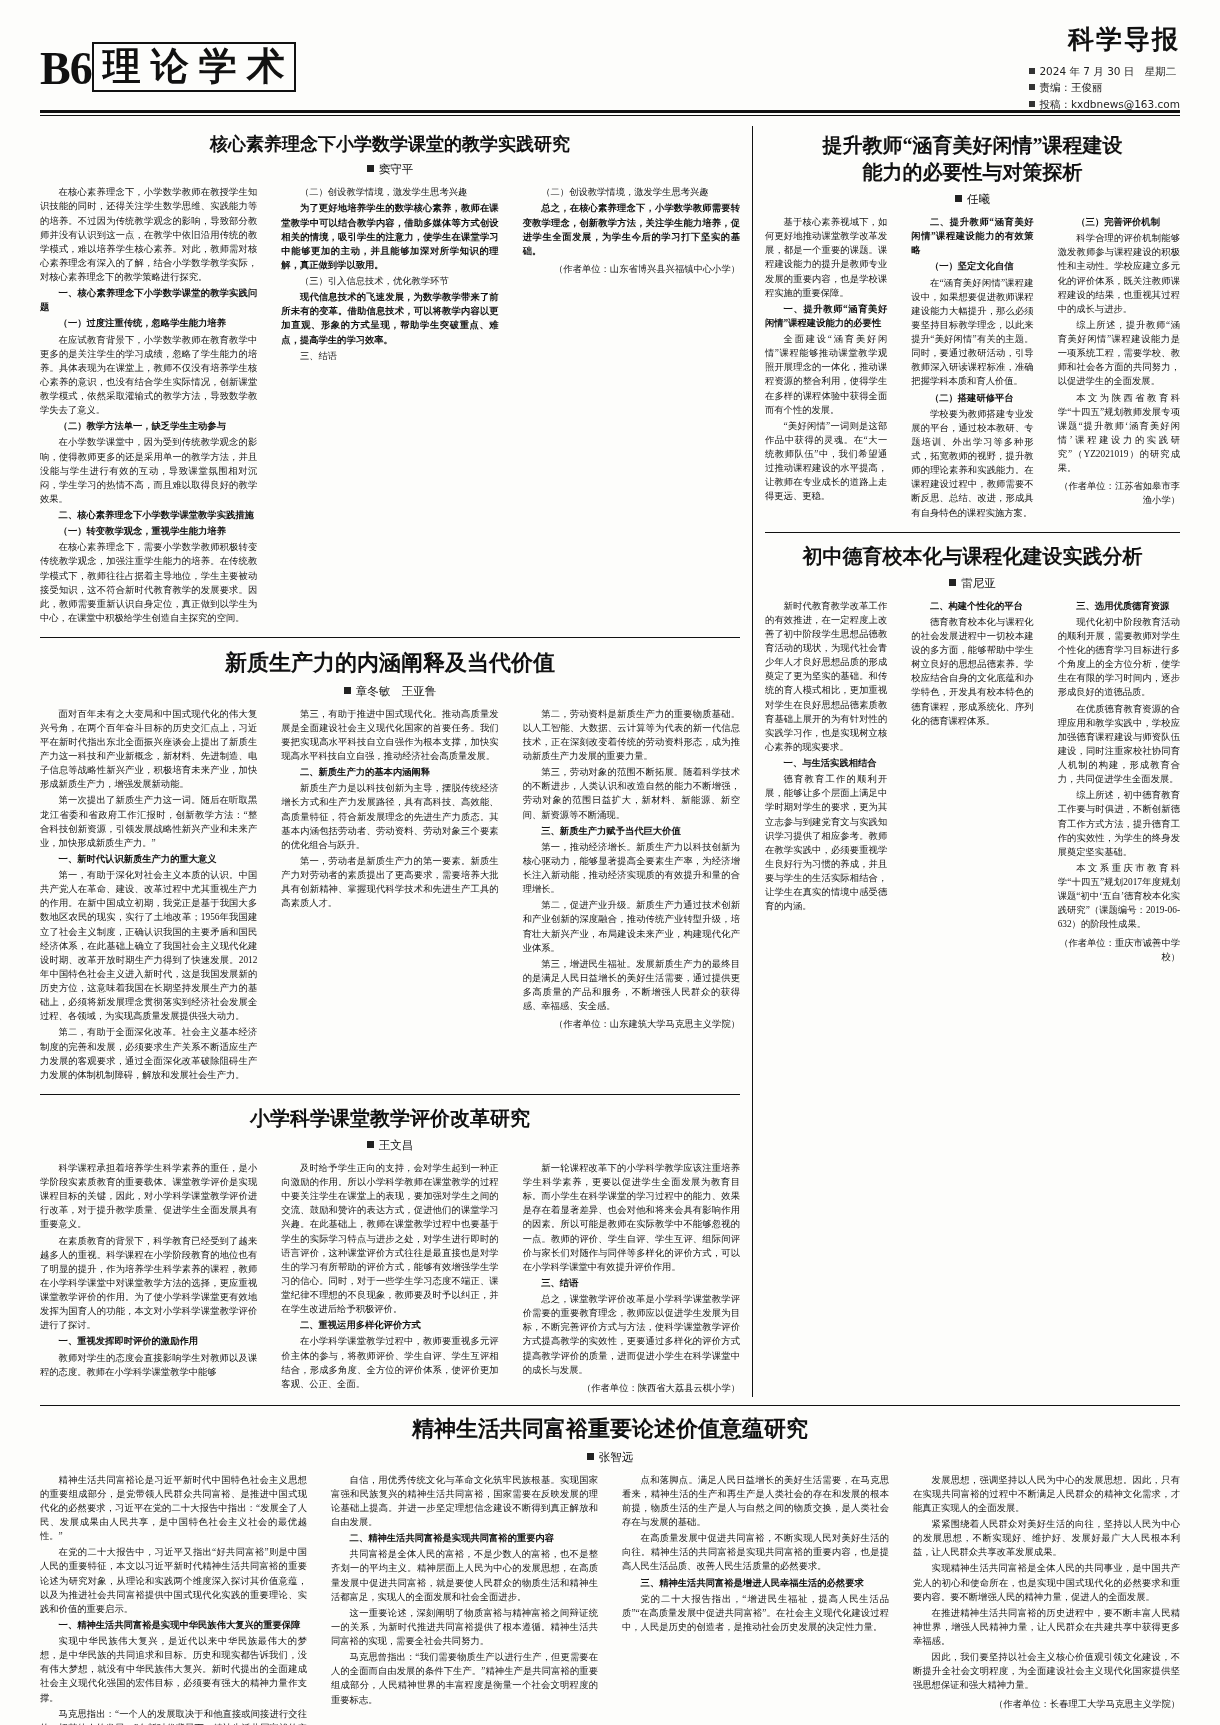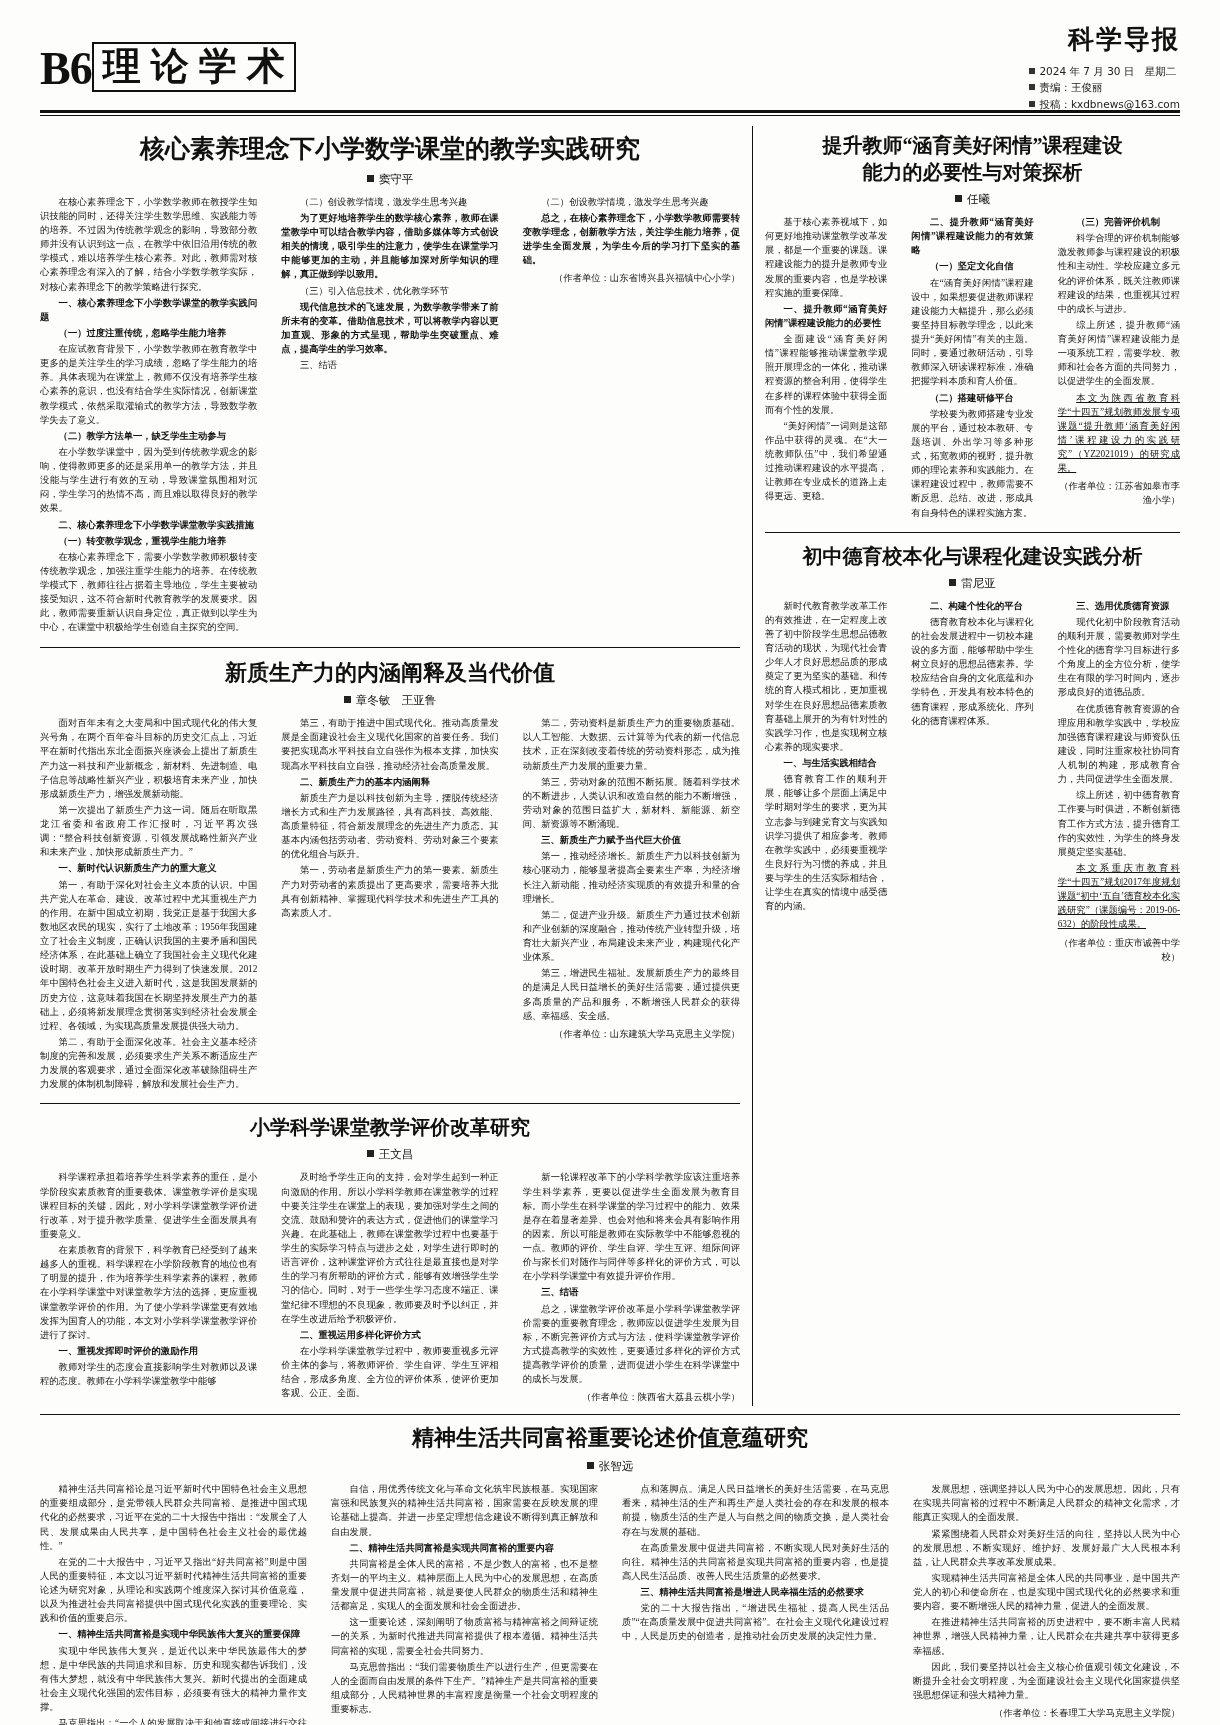--- a/index.html
+++ b/index.html
@@ -45,21 +45,21 @@
   .band{display:flex;}
   .vdiv{width:1px;background:#111;margin:0 12px;flex:none;}
   .hdiv{height:1px;background:#111;margin:10px 0;}
   .hdiv2{height:1px;background:#111;margin:8px 0;}
 
   
   h1.art{
     font-family:"Liberation Serif","DejaVu Serif",serif;
     font-weight:bold;text-align:center;margin:6px 0 2px 0;line-height:1.35;
   }
-  .t28{font-size:25px;}
+  .t28{font-size:18px;}
   .t24{font-size:22px;}
   .t22{font-size:20px;}
   .byline{
     text-align:center;font-size:11.5px;margin:6px 0 8px 0;color:#111;
     font-family:"Liberation Serif","DejaVu Serif",serif;
   }
   .byline .blk{display:inline-block;width:7px;height:7px;background:#222;margin-right:5px;vertical-align:1px;}
 
   
   .cols{display:flex;}
@@ -68,21 +68,21 @@
   p.body{
     font-family:"Liberation Serif","DejaVu Serif",serif;
     font-size:9.3px;line-height:1.52;text-align:justify;margin:0 0 2px 0;
     text-indent:2em;color:#141414;
     -webkit-hyphens:none;hyphens:none;word-break:break-all;
   }
   p.sub{font-weight:bold;text-indent:2em;}
   p.sign{text-align:right;text-indent:0;font-weight:normal;margin-top:4px;}
 
   
-  .fund{font-style:normal;text-decoration:underline;}
+  .fund{font-style:normal;}
 </style>
 </head>
 <body>
 
 <div class="page">
 
   <div class="masthead">
     <div class="mh-left">
       <div class="folio">B6</div>
       <div class="section-box">
@@ -147,21 +147,21 @@
         <div class="hdiv"></div>
 
         <div>
           <h1 class="art t24">新质生产力的内涵阐释及当代价值</h1>
           <div class="byline">
             <span class="blk"></span><span>章冬敏　王亚鲁</span>
           </div>
           <div class="cols">
             <div class="col">
               <p class="body">面对百年未有之大变局和中国式现代化的伟大复兴号角，在两个百年奋斗目标的历史交汇点上，习近平在新时代指出东北全面振兴座谈会上提出了新质生产力这一科技和产业新概念，新材料、先进制造、电子信息等战略性新兴产业，积极培育未来产业，加快形成新质生产力，增强发展新动能。</p>
-              <p class="body">第一次提出了新质生产力这一词。随后在听取黑龙江省委和省政府工作汇报时，习近平再次强调：“整合科技创新资源，引领发展战略性新兴产业和未来产业，加快形成新质生产力。”</p>
+              <p class="body">第一次提出了新质生产力这一词。随后在听取黑龙江省委和省政府工作汇报时，创新教学方法：“整合科技创新资源，引领发展战略性新兴产业和未来产业，加快形成新质生产力。”</p>
               <p class="body sub">一、新时代认识新质生产力的重大意义</p>
               <p class="body">第一，有助于深化对社会主义本质的认识。中国共产党人在革命、建设、改革过程中尤其重视生产力的作用。在新中国成立初期，我党正是基于我国大多数地区农民的现实，实行了土地改革；1956年我国建立了社会主义制度，正确认识我国的主要矛盾和国民经济体系，在此基础上确立了我国社会主义现代化建设时期、改革开放时期生产力得到了快速发展。2012年中国特色社会主义进入新时代，这是我国发展新的历史方位，这意味着我国在长期坚持发展生产力的基础上，必须将新发展理念贯彻落实到经济社会发展全过程、各领域，为实现高质量发展提供强大动力。</p>
               <p class="body">第二，有助于全面深化改革。社会主义基本经济制度的完善和发展，必须要求生产关系不断适应生产力发展的客观要求，通过全面深化改革破除阻碍生产力发展的体制机制障碍，解放和发展社会生产力。</p>
             </div>
             <div class="col">
               <p class="body">第三，有助于推进中国式现代化。推动高质量发展是全面建设社会主义现代化国家的首要任务。我们要把实现高水平科技自立自强作为根本支撑，加快实现高水平科技自立自强，推动经济社会高质量发展。</p>
               <p class="body sub">二、新质生产力的基本内涵阐释</p>
               <p class="body">新质生产力是以科技创新为主导，摆脱传统经济增长方式和生产力发展路径，具有高科技、高效能、高质量特征，符合新发展理念的先进生产力质态。其基本内涵包括劳动者、劳动资料、劳动对象三个要素的优化组合与跃升。</p>
               <p class="body">第一，劳动者是新质生产力的第一要素。新质生产力对劳动者的素质提出了更高要求，需要培养大批具有创新精神、掌握现代科学技术和先进生产工具的高素质人才。</p>
             </div>

